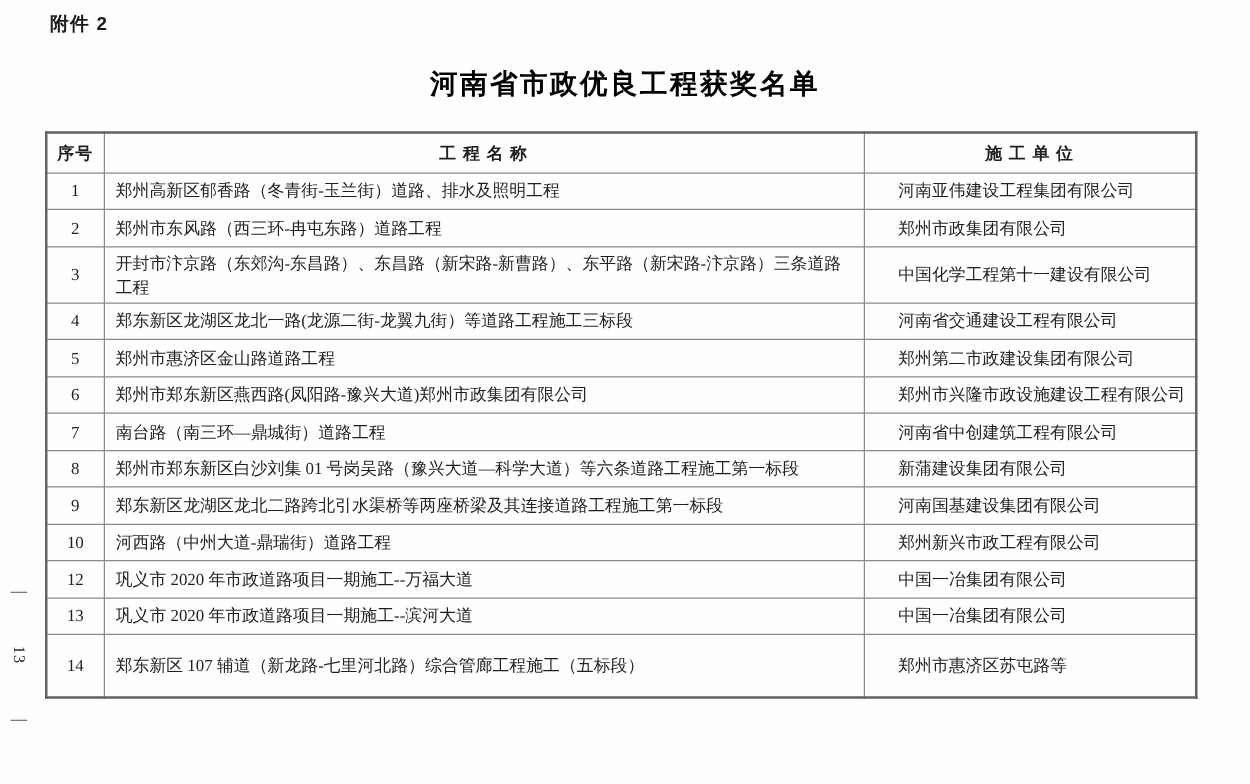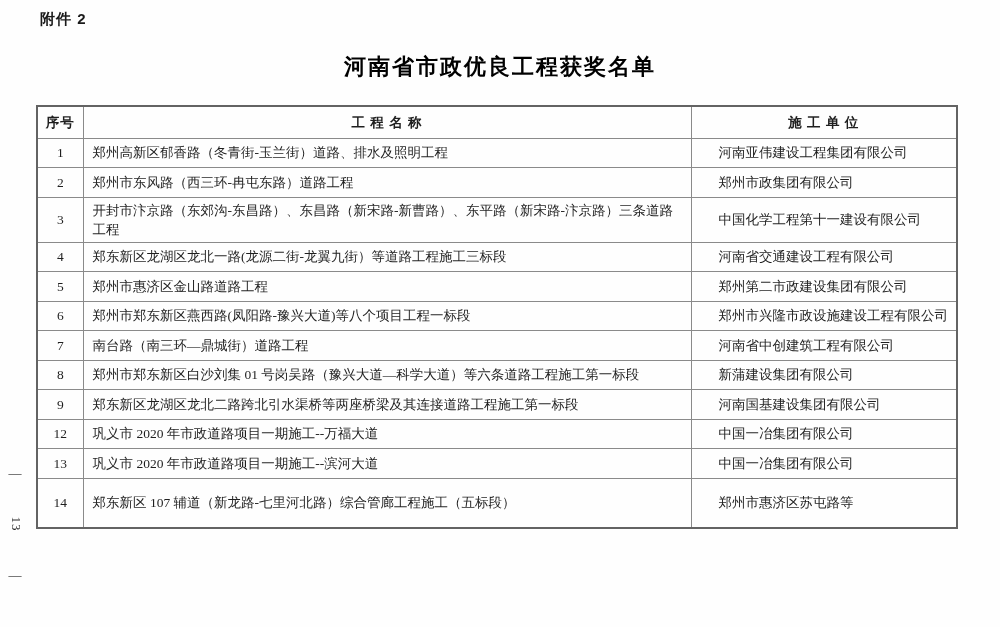--- a/index.html
+++ b/index.html
@@ -107,37 +107,42 @@
           <td class="project-cell">郑东新区龙湖区龙北一路(龙源二街-龙翼九街）等道路工程施工三标段</td>
           <td class="company-cell">河南省交通建设工程有限公司</td>
         </tr>
         <tr>
           <td class="no-cell">5</td>
           <td class="project-cell">郑州市惠济区金山路道路工程</td>
           <td class="company-cell">郑州第二市政建设集团有限公司</td>
         </tr>
         <tr>
           <td class="no-cell">6</td>
-          <td class="project-cell">郑州市郑东新区燕西路(凤阳路-豫兴大道)等八个项目工程一标段</td>
+          <td class="project-cell">郑州市郑东新区燕西路(凤阳路-豫兴大道)郑州市政集团有限公司</td>
           <td class="company-cell">郑州市兴隆市政设施建设工程有限公司</td>
         </tr>
         <tr>
           <td class="no-cell">7</td>
           <td class="project-cell">南台路（南三环—鼎城街）道路工程</td>
           <td class="company-cell">河南省中创建筑工程有限公司</td>
         </tr>
         <tr>
           <td class="no-cell">8</td>
           <td class="project-cell">郑州市郑东新区白沙刘集 01 号岗吴路（豫兴大道—科学大道）等六条道路工程施工第一标段</td>
           <td class="company-cell">新蒲建设集团有限公司</td>
         </tr>
         <tr>
           <td class="no-cell">9</td>
           <td class="project-cell">郑东新区龙湖区龙北二路跨北引水渠桥等两座桥梁及其连接道路工程施工第一标段</td>
           <td class="company-cell">河南国基建设集团有限公司</td>
+        </tr>
+        <tr>
+          <td class="no-cell">10</td>
+          <td class="project-cell">河西路（中州大道-鼎瑞街）道路工程</td>
+          <td class="company-cell">郑州新兴市政工程有限公司</td>
         </tr>
         <tr>
           <td class="no-cell">12</td>
           <td class="project-cell">巩义市 2020 年市政道路项目一期施工--万福大道</td>
           <td class="company-cell">中国一冶集团有限公司</td>
         </tr>
         <tr>
           <td class="no-cell">13</td>
           <td class="project-cell">巩义市 2020 年市政道路项目一期施工--滨河大道</td>
           <td class="company-cell">中国一冶集团有限公司</td>

